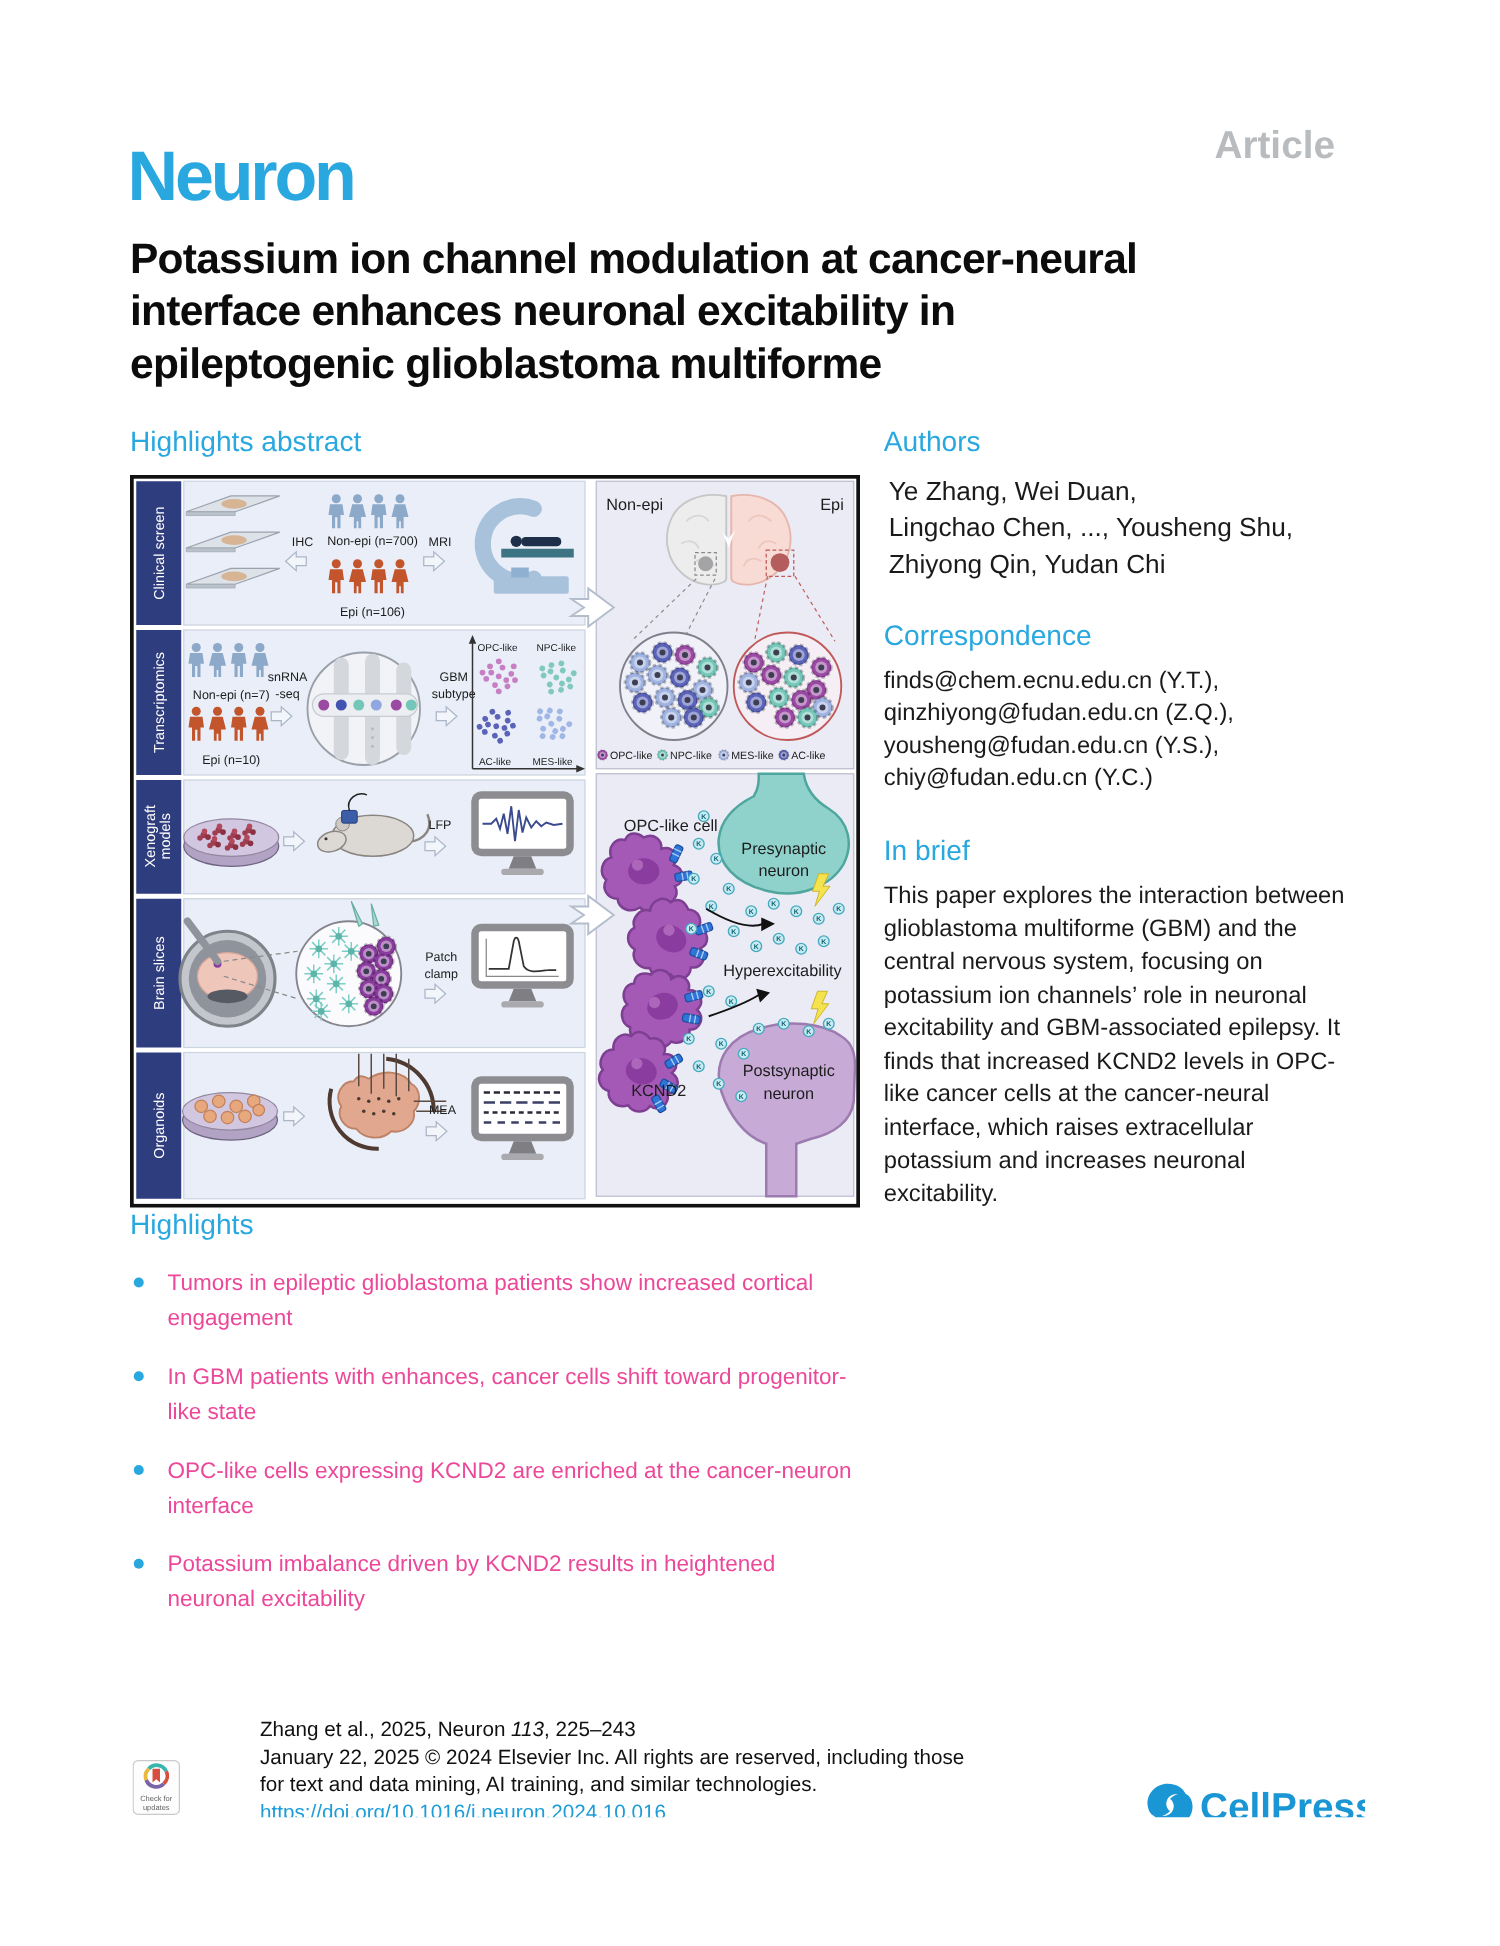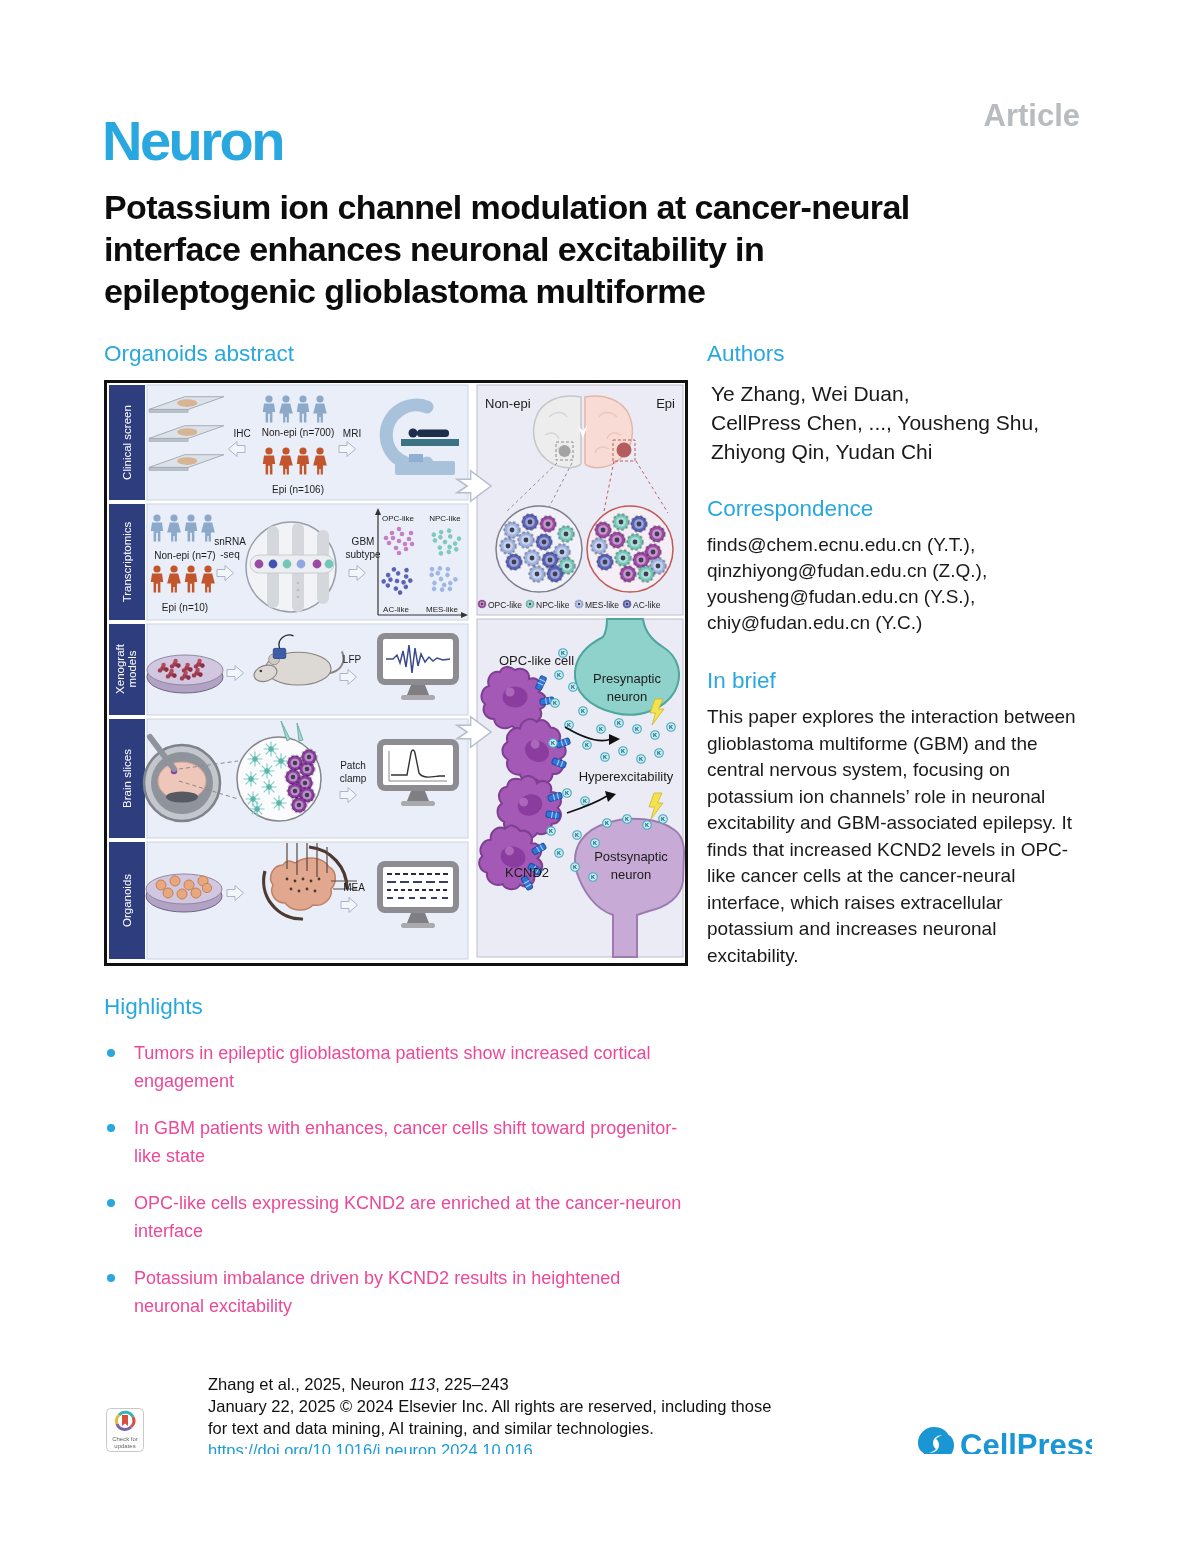--- a/index.html
+++ b/index.html
@@ -1,39 +1,39 @@
 <!DOCTYPE html>
 <html><head>
 <meta charset="utf-8">
 <style>
   html,body{margin:0;padding:0;background:#fff;}
   .page{position:relative;width:1200px;height:1454px;background:#ffffff;
         font-family:"Liberation Sans", sans-serif;color:#111;overflow:hidden;}
   
   .journal-logo{position:absolute;left:102px;top:108px;font-size:56px;font-weight:bold;
         color:#29a8e0;letter-spacing:-2.5px;}
-  .article-label{position:absolute;right:120px;top:98px;font-size:31px;font-weight:bold;color:#b9bcbf;}
+  .article-label{position:absolute;right:132px;top:98px;font-size:31px;font-weight:bold;color:#b9bcbf;}
   
   .title{position:absolute;left:104px;top:186px;width:1000px;font-size:34px;font-weight:bold;
         color:#0c0c0c;line-height:42px;letter-spacing:-0.6px;}
   
   .sec-h{color:#29a8e0;font-size:22.5px;font-weight:400;margin:0;}
   
   .ga-heading{position:absolute;left:104px;top:341px;}
   .ga-box{position:absolute;left:104px;top:380px;width:584px;height:586px;border:3px solid #111;
         box-sizing:border-box;background:#fff;}
   
   .right-col{position:absolute;left:707px;top:341px;width:384px;}
   .authors-names{font-size:21px;line-height:29px;margin:12px 0 0 4px;color:#1a1a1a;}
   .corr-h{margin-top:30px;}
   .corr-lines{font-size:19px;line-height:26px;margin:10px 0 0 0;color:#1a1a1a;}
   .brief-h{margin-top:32px;}
   .brief-text{font-size:19px;line-height:26.5px;margin:10px 0 0 0;color:#1a1a1a;width:380px;}
   
-  .highlights{position:absolute;left:104px;top:994px;width:585px;}
+  .highlights{position:absolute;left:104px;top:967px;width:585px;}
   .hl-item{display:flex;margin-top:19px;font-size:18px;line-height:28px;color:#ec4899;width:585px;}
   .hl-dot{width:8px;height:8px;border-radius:50%;background:#29a8e0;margin:10px 19px 0 3px;flex:none;}
   
   .badge{position:absolute;left:106px;top:1408px;}
   .citation{position:absolute;left:208px;top:1373px;font-size:16.5px;line-height:22px;color:#111;}
   .citation .vol{font-style:italic;}
   .doi-link{color:#1e9cd7;text-decoration:none;}
   .cellpress{position:absolute;left:912px;top:1418px;}
   
   svg text{font-family:"Liberation Sans", sans-serif;}
@@ -57,21 +57,21 @@
 
   <div class="journal-logo">Neuron</div>
   <div class="article-label">Article</div>
 
   <h1 class="title" style="margin:0;">
     <div>Potassium ion channel modulation at cancer-neural</div>
     <div>interface enhances neuronal excitability in</div>
     <div>epileptogenic glioblastoma multiforme</div>
   </h1>
 
-  <h2 class="sec-h ga-heading">Organoids abstract</h2>
+  <h2 class="sec-h ga-heading">Highlights abstract</h2>
 
   <div class="ga-box">
   <svg width="578" height="580" viewBox="0 0 578 580">
     <defs>
       <g id="pm">
             <circle cx="0" cy="-10" r="3.6"></circle>
             <path d="M-5,-5.6 H5 L6.2,3 H3.4 V13.5 H0.9 V4.8 H-0.9 V13.5 H-3.4 V3 H-6.2 Z"></path>
           </g>
       <g id="pf">
             <circle cx="0" cy="-10" r="3.6"></circle>
@@ -496,21 +496,21 @@
 
     <use href="#bigarrow" transform="translate(350,86) scale(0.85)"></use>
     <use href="#bigarrow" transform="translate(350,332) scale(0.85)"></use>
   </svg>
   </div>
 
   <div class="right-col">
     <h2 class="sec-h">Authors</h2>
     <div class="authors-names">
       <div>Ye Zhang, Wei Duan,</div>
-      <div>CellPress Chen, ..., Yousheng Shu,</div>
+      <div>Lingchao Chen, ..., Yousheng Shu,</div>
       <div>Zhiyong Qin, Yudan Chi</div>
     </div>
     <h2 class="sec-h corr-h">Correspondence</h2>
     <div class="corr-lines">
       <div>finds@chem.ecnu.edu.cn (Y.T.),</div>
       <div>qinzhiyong@fudan.edu.cn (Z.Q.),</div>
       <div>yousheng@fudan.edu.cn (Y.S.),</div>
       <div>chiy@fudan.edu.cn (Y.C.)</div>
     </div>
     <h2 class="sec-h brief-h">In brief</h2>

